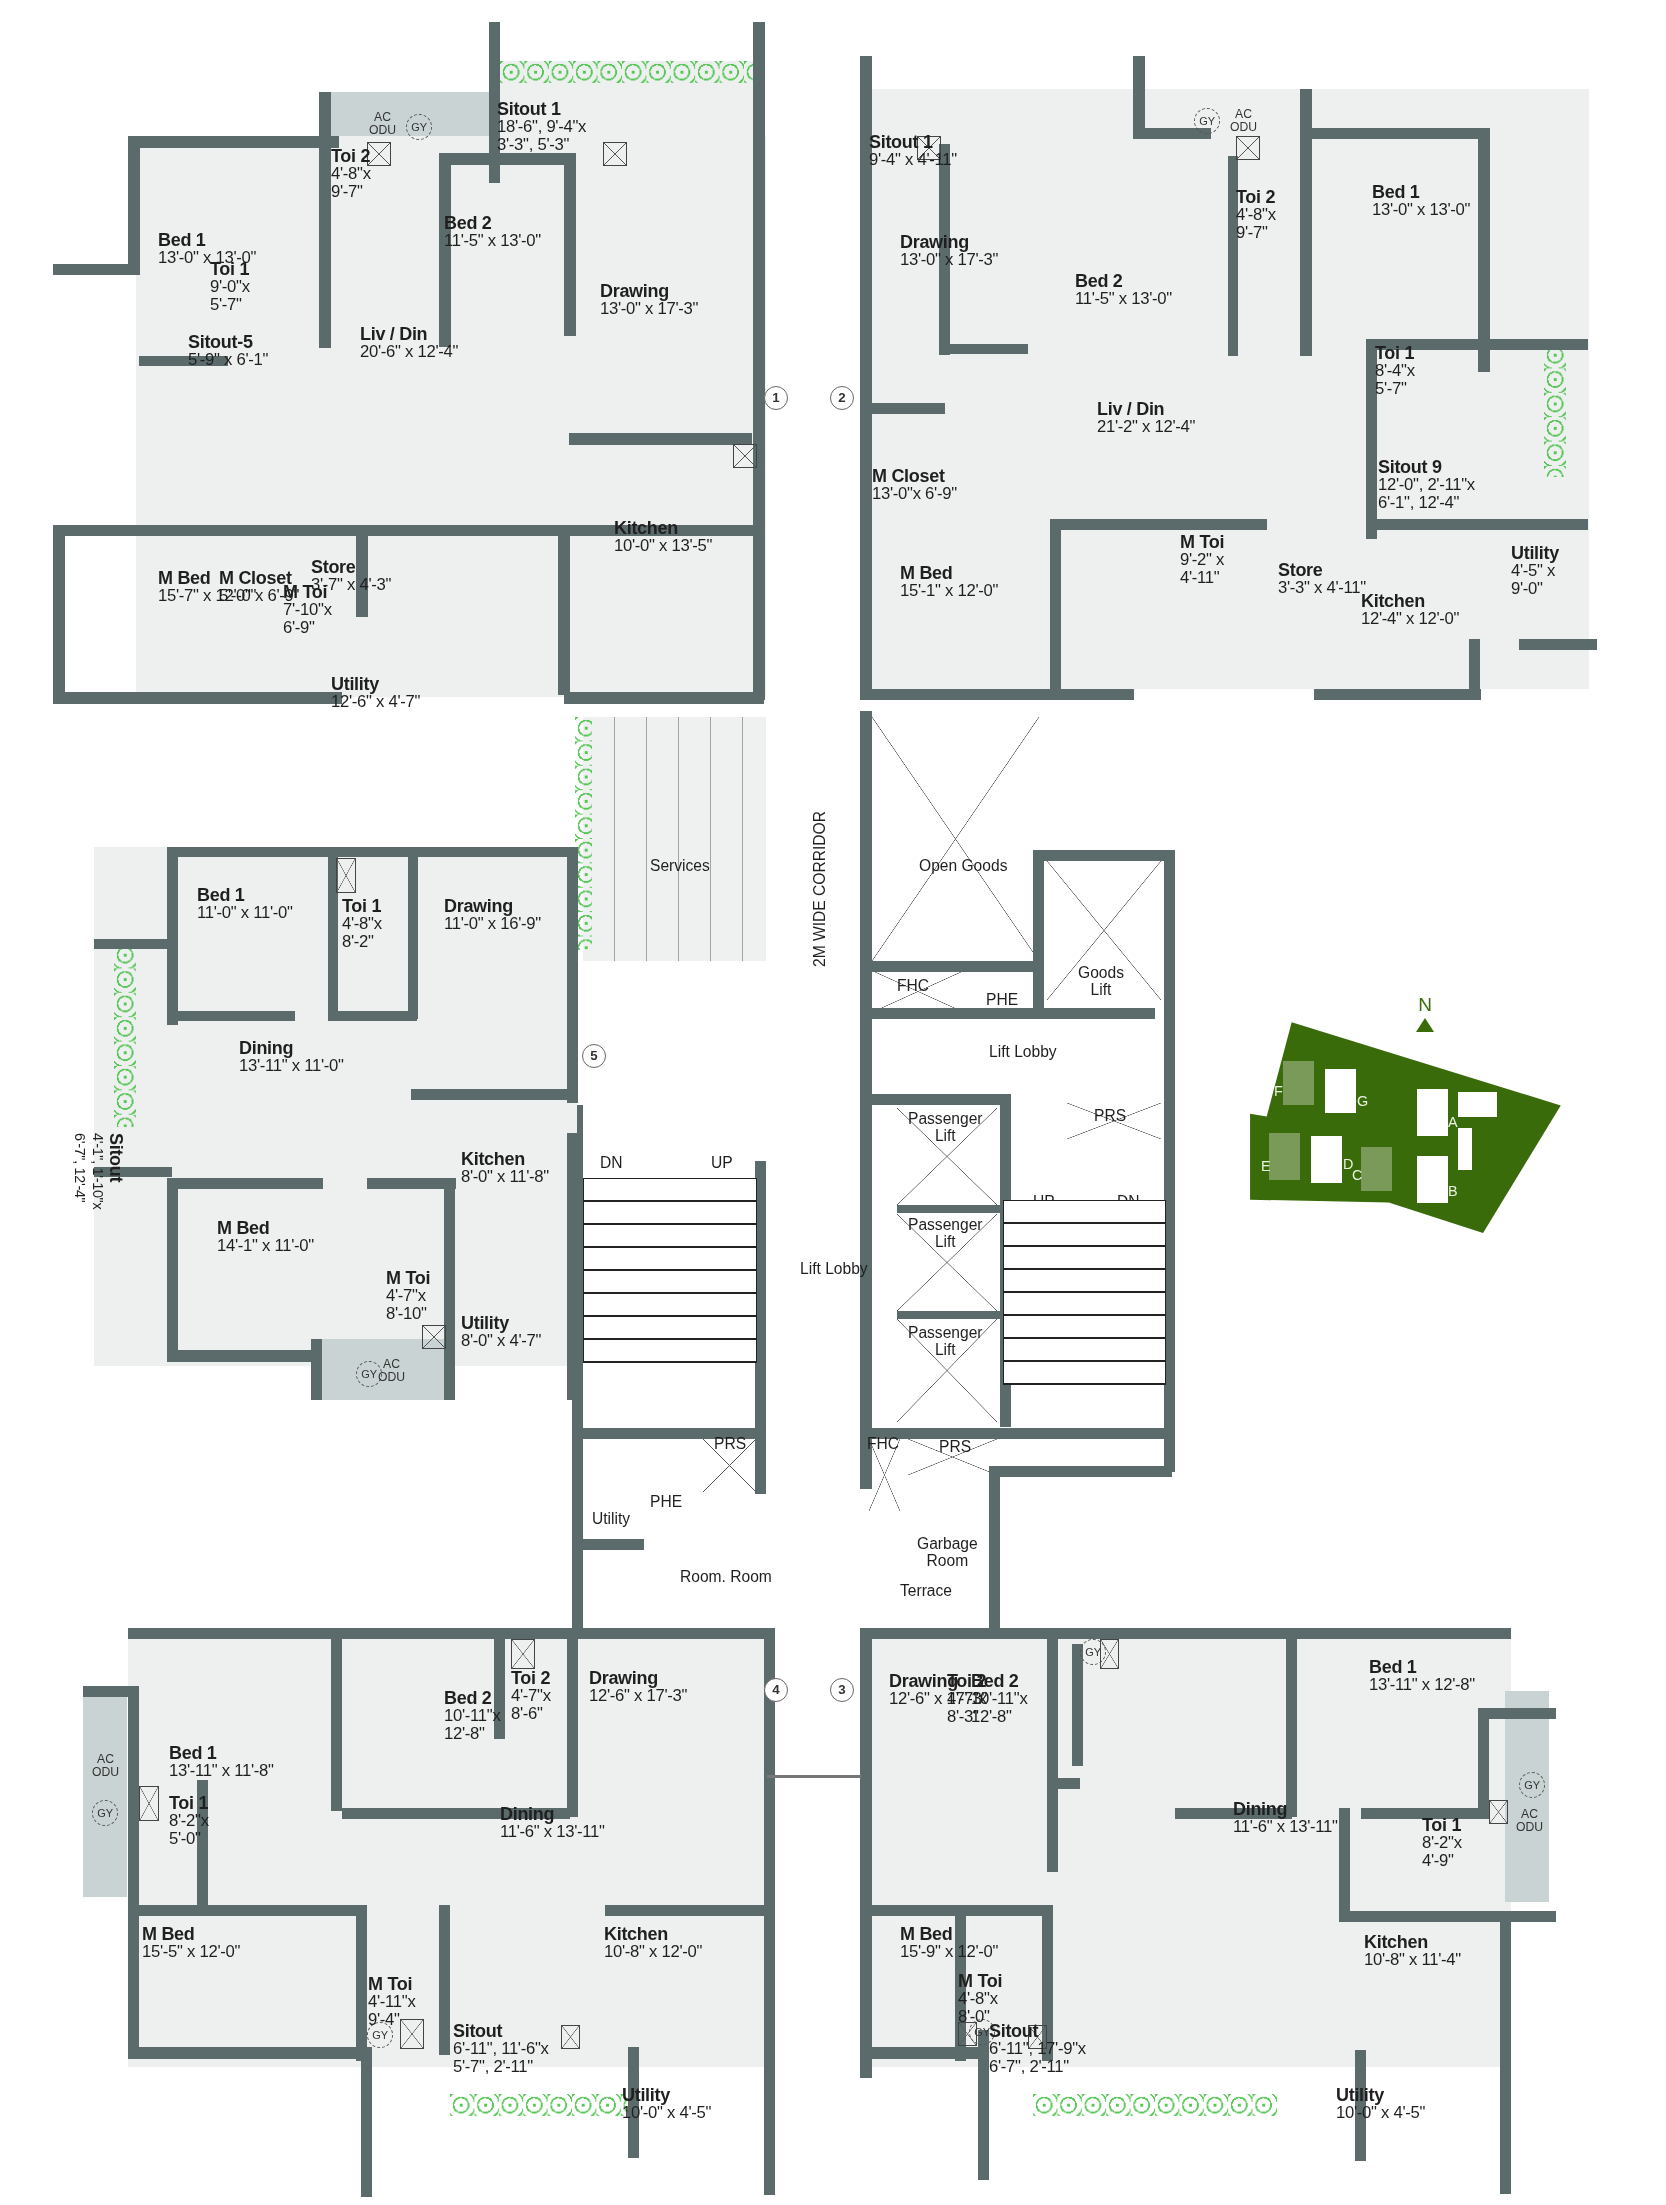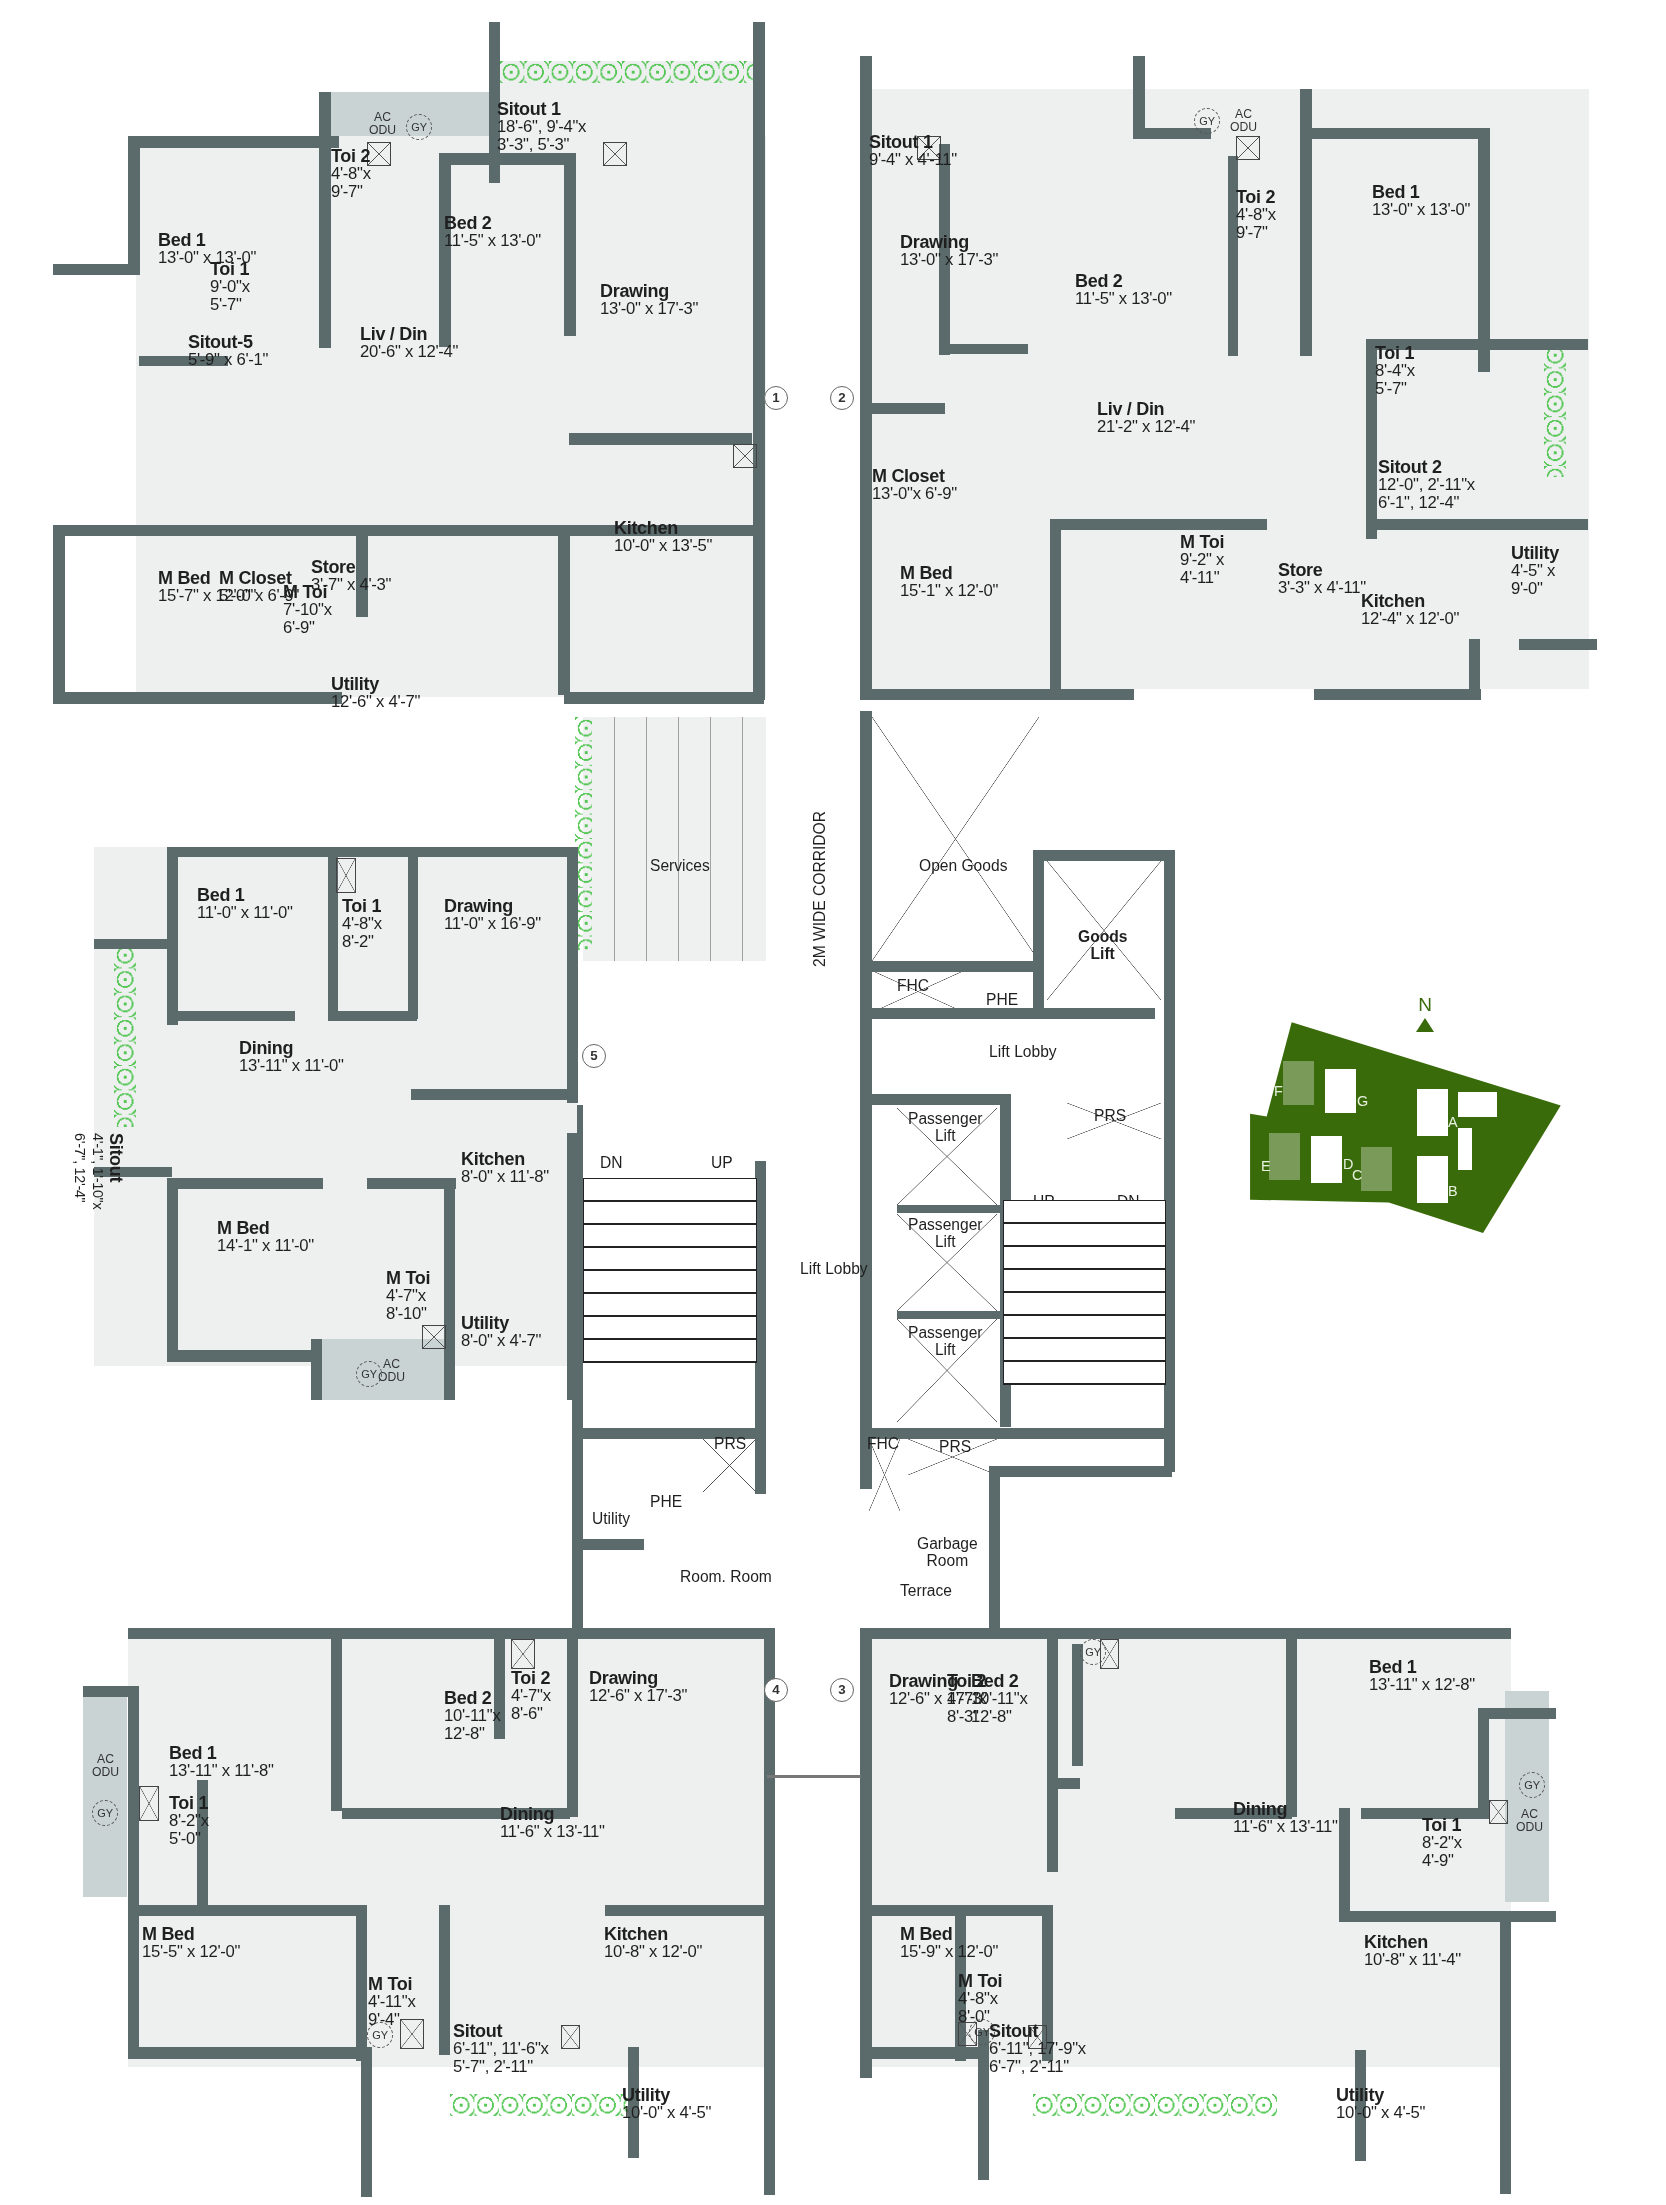--- a/index.html
+++ b/index.html
@@ -181,21 +181,21 @@
     <div class="label" style="left:1375px;top:344px;">
         <span class="nm">Toi 1</span>
         <span class="dim">8'-4"x
 5'-7"</span>
       </div>
     <div class="label" style="left:1097px;top:400px;">
         <span class="nm">Liv / Din</span>
         <span class="dim">21'-2" x 12'-4"</span>
       </div>
     <div class="label" style="left:1378px;top:458px;">
-        <span class="nm">Sitout 2</span>
+        <span class="nm">Sitout 9</span>
         <span class="dim">12'-0", 2'-11"x
 6'-1", 12'-4"</span>
       </div>
     <div class="label" style="left:872px;top:467px;">
         <span class="nm">M Closet</span>
         <span class="dim">13'-0"x 6'-9"</span>
       </div>
     <div class="label" style="left:1180px;top:533px;">
         <span class="nm">M Toi</span>
         <span class="dim">9'-2" x
@@ -227,21 +227,21 @@
     <div class="core-label" style="left:650px;top:858px;">Services</div>
     <div class="corridor" style="left:811px;top:967px;">2M WIDE CORRIDOR</div>
 
     <div class="wall" style="left:860px;top:711px;width:12.2px;height:778px;"></div>
     <div class="xbox" style="left:872px;top:717px;width:167px;height:244px;border:none;"></div>
     <div class="core-label" style="left:919px;top:858px;">Open Goods</div>
     <div class="wall" style="left:1039px;top:850px;width:133px;height:11px;"></div>
     <div class="wall" style="left:1164px;top:850px;width:11px;height:622px;"></div>
     <div class="wall" style="left:1033px;top:850px;width:11px;height:167px;"></div>
     <div class="xbox" style="left:1047px;top:861px;width:114px;height:139px;border:none;"></div>
-    <div class="core-label" style="left:1078px;top:929px;white-space:pre-line;font-weight:bold;">Goods
+    <div class="core-label" style="left:1078px;top:965px;white-space:pre-line;">Goods
 Lift</div>
     <div class="wall" style="left:872px;top:961px;width:172px;height:11px;"></div>
     <div class="xbox" style="left:875px;top:972px;width:86px;height:39px;border:none;"></div>
     <div class="core-label" style="left:897px;top:978px;">FHC</div>
     <div class="core-label" style="left:986px;top:992px;">PHE</div>
     <div class="wall" style="left:872px;top:1008px;width:283px;height:11px;"></div>
     <div class="core-label" style="left:989px;top:1044px;">Lift Lobby</div>
 
     <div class="wall" style="left:872px;top:1094px;width:139px;height:11px;"></div>
     <div class="wall" style="left:1000px;top:1094px;width:11px;height:333px;"></div>

